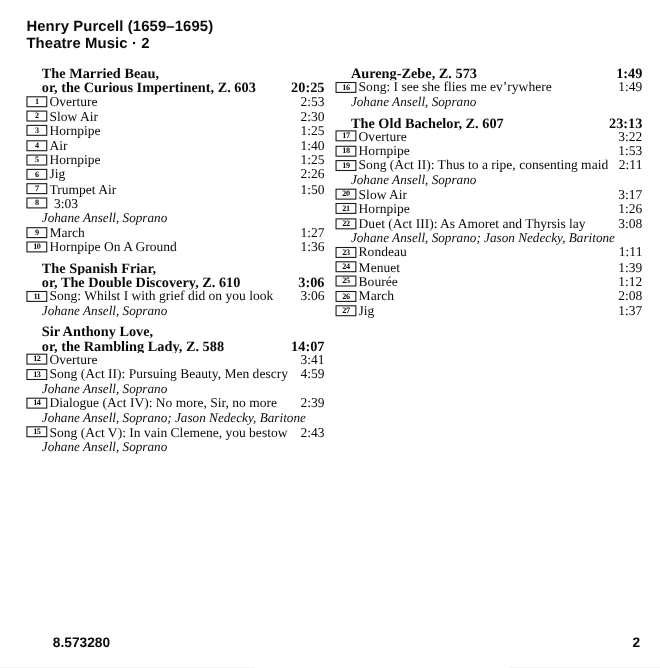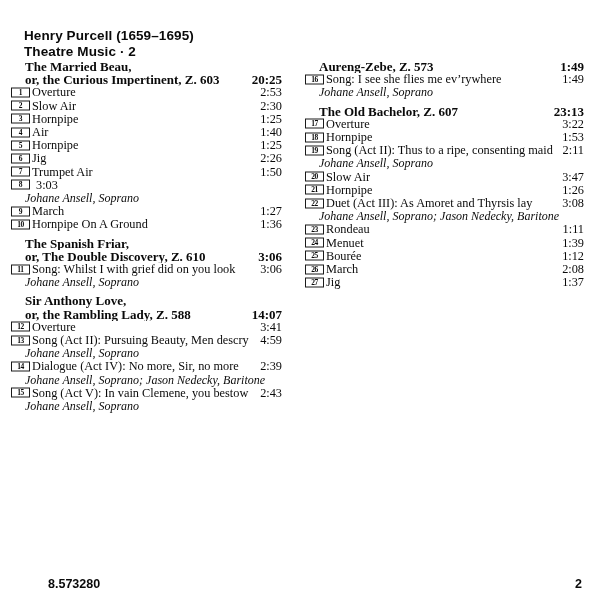--- a/index.html
+++ b/index.html
@@ -9,33 +9,33 @@
     height: 607px;
     background: #ffffff;
     color: #0a0a0a;
     font-family: "Liberation Serif", serif;
     overflow: hidden;
     margin: 0 auto;
   }
   .page-header {
     position: absolute;
     left: 24px;
-    top: 28px;
+    top: 16px;
     font-family: "Liberation Sans", sans-serif;
     font-weight: bold;
     font-size: 13.5px;
     line-height: 16px;
     letter-spacing: 0.1px;
     white-space: nowrap;
   }
   .col {
     position: absolute;
     top: 60px;
   }
-  .col-left  { left: 11px;  width: 271px; }
+  .col-left  { left: 24px;  width: 271px; }
   .col-right { left: 305px; width: 279px; }
   .work-section + .work-section { margin-top: 5px; }
   .sec-line {
     display: flex;
     align-items: baseline;
     padding-left: 14px;
     font-weight: bold;
     font-size: 13px;
     line-height: 13.2px;
     white-space: nowrap;
@@ -235,21 +235,21 @@
         </div>
         <div class="track">
           <span class="tnum">19</span>
           <span class="ttitle">Song (Act II): Thus to a ripe, consenting maid</span>
           <span class="tdur">2:11</span>
         </div>
         <div class="perf">Johane Ansell, Soprano</div>
         <div class="track">
           <span class="tnum">20</span>
           <span class="ttitle">Slow Air</span>
-          <span class="tdur">3:47</span>
+          <span class="tdur">3:17</span>
         </div>
         <div class="track">
           <span class="tnum">21</span>
           <span class="ttitle">Hornpipe</span>
           <span class="tdur">1:26</span>
         </div>
         <div class="track">
           <span class="tnum">22</span>
           <span class="ttitle">Duet (Act III): As Amoret and Thyrsis lay</span>
           <span class="tdur">3:08</span>

